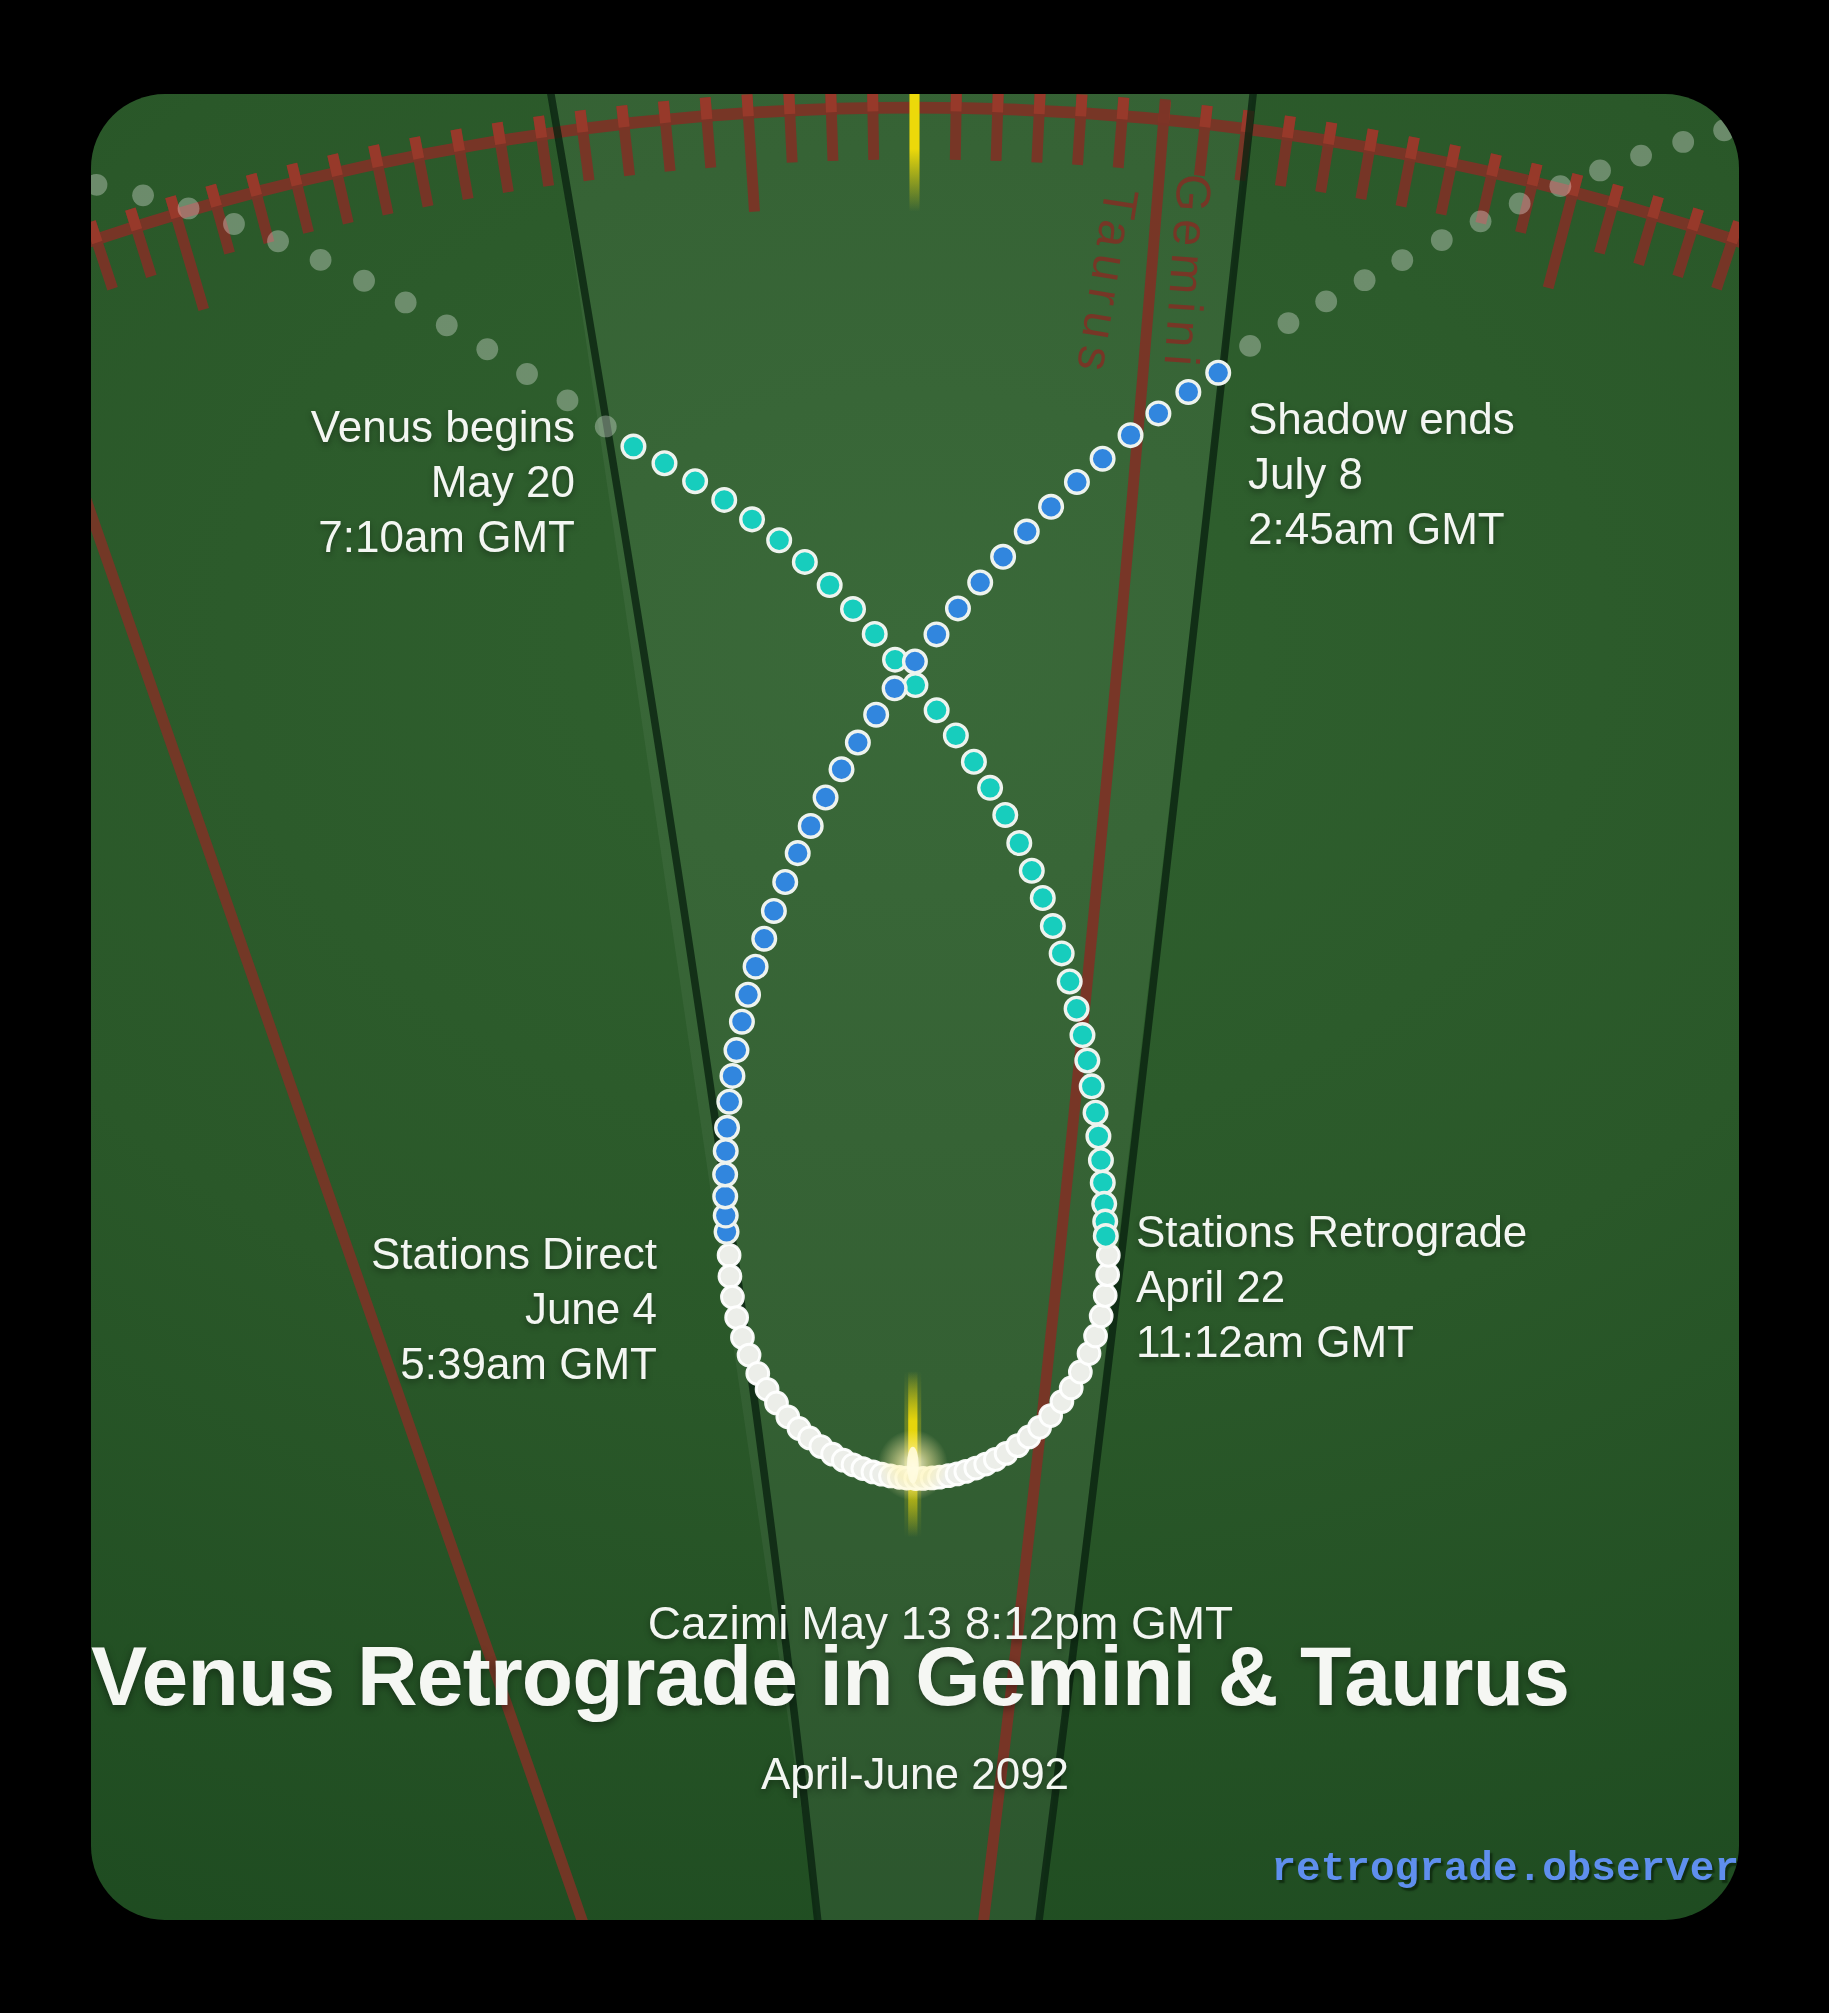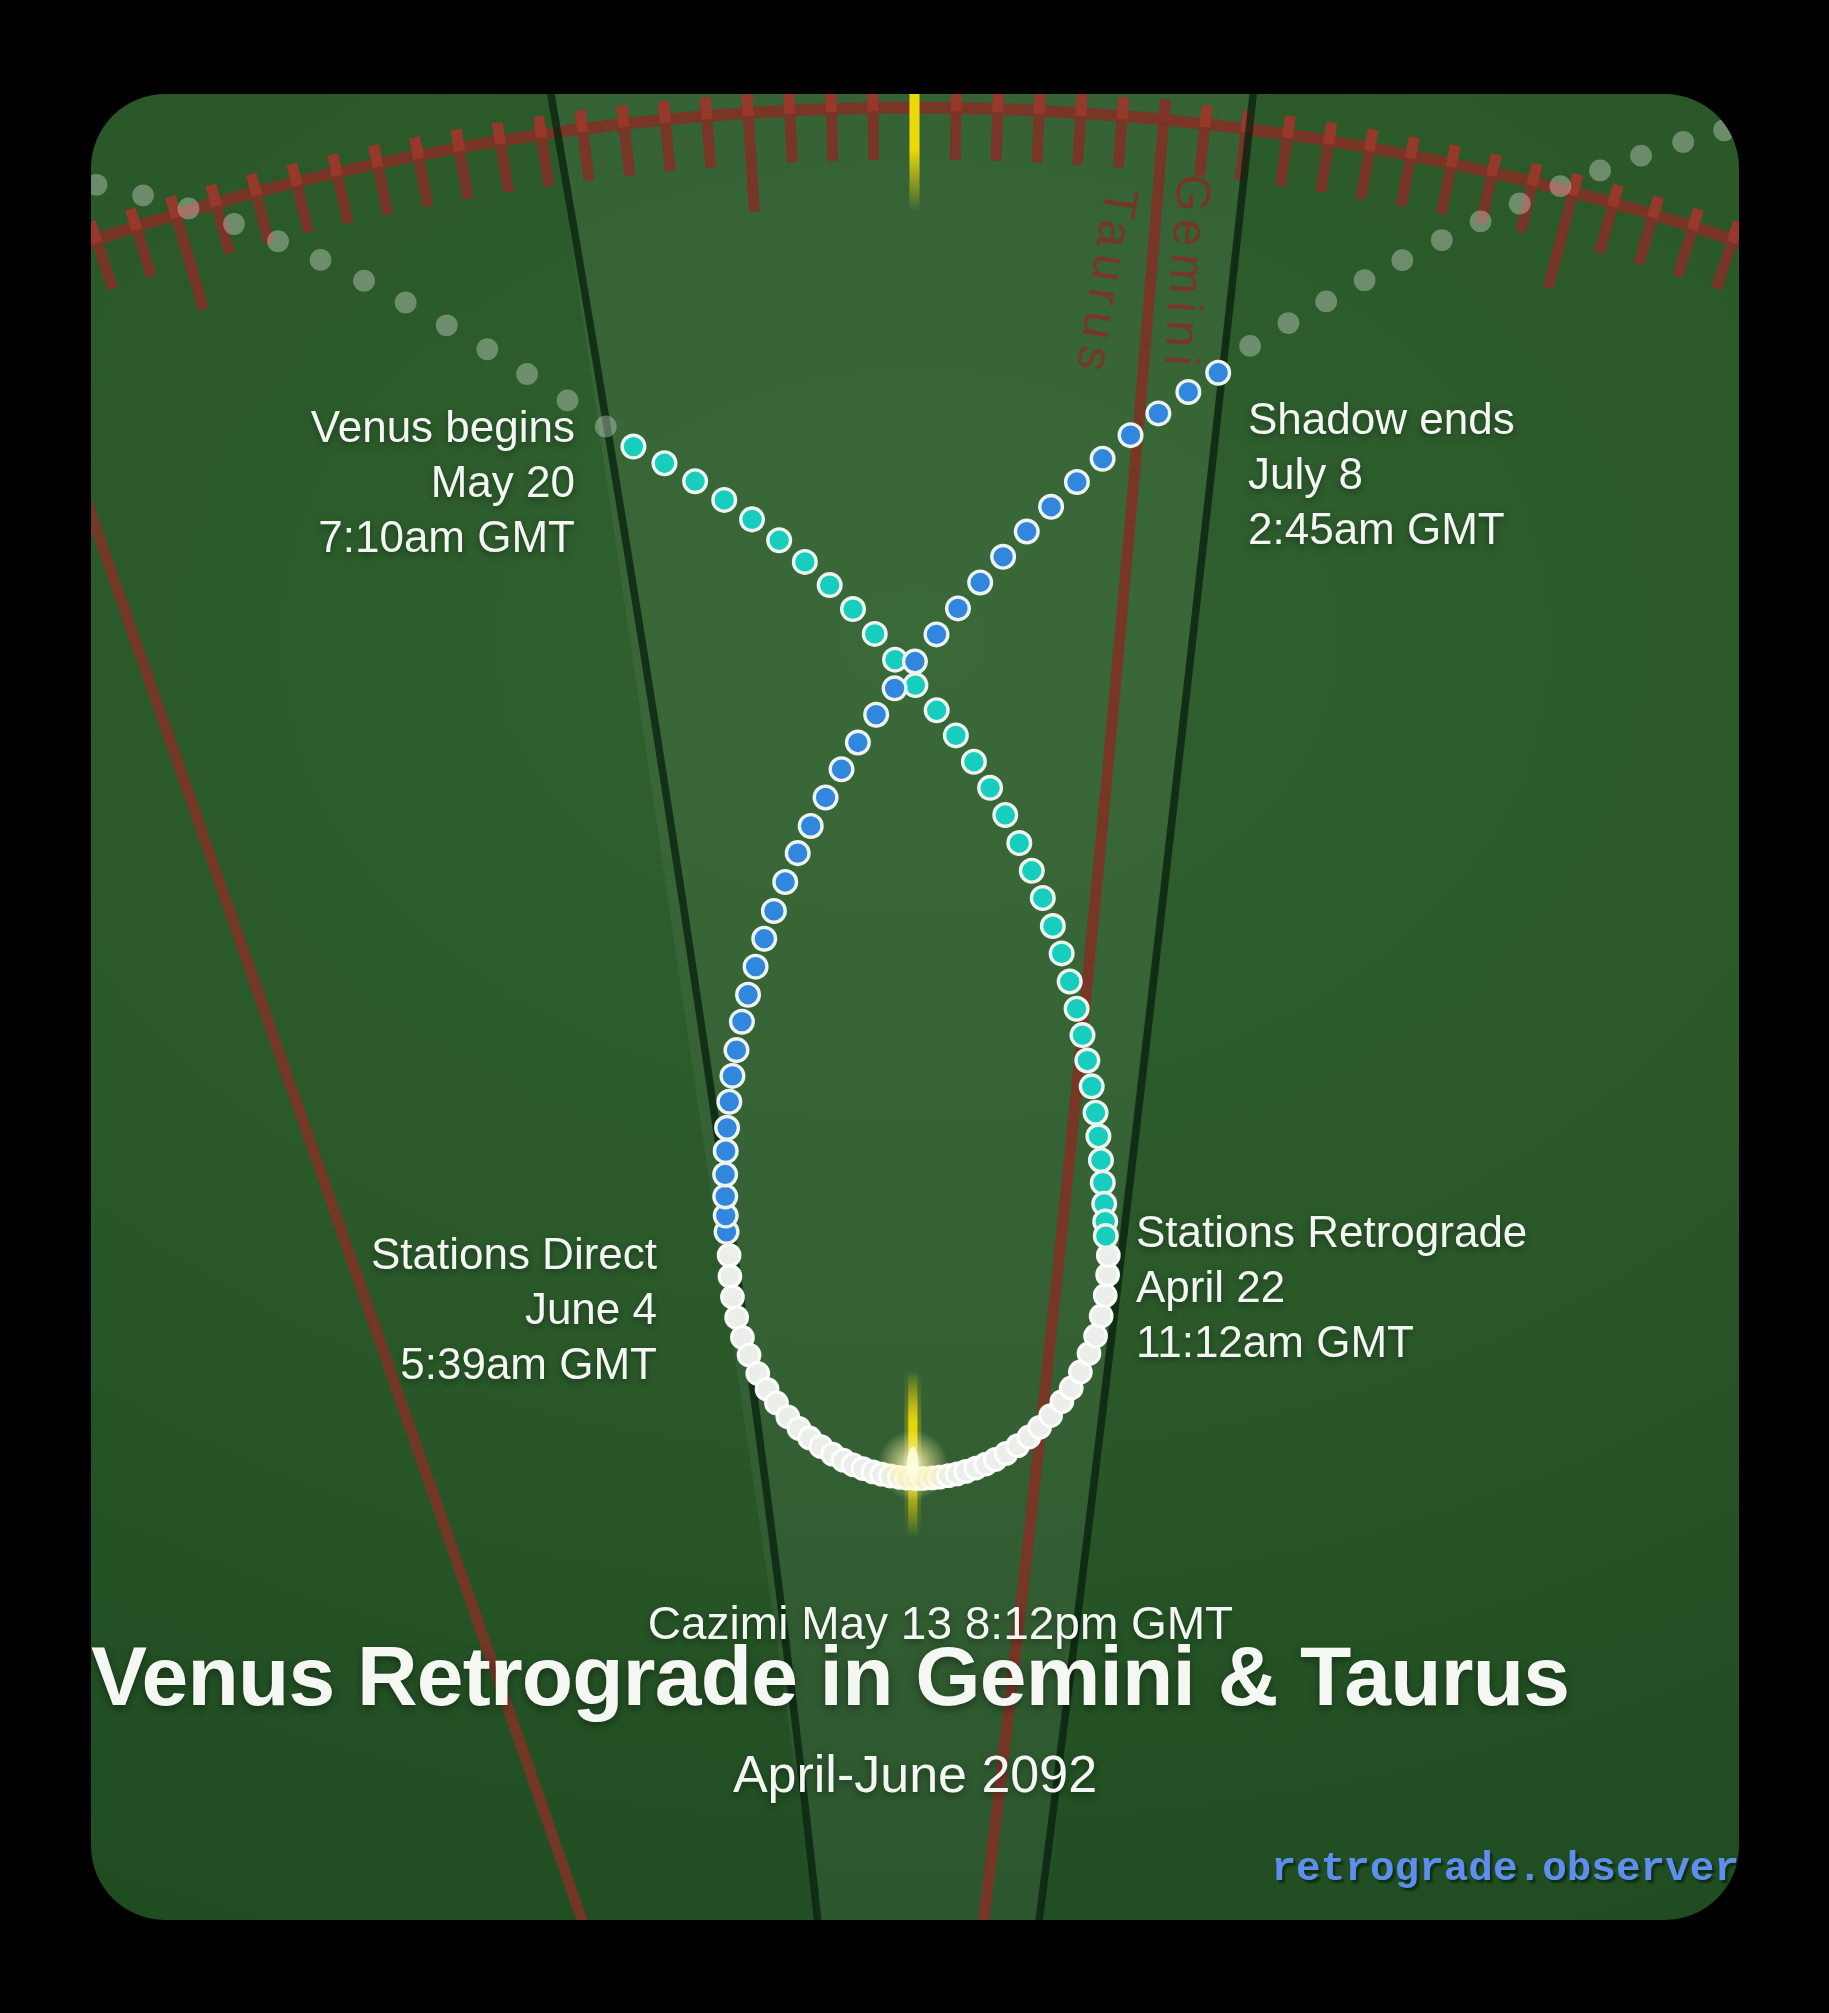--- a/index.html
+++ b/index.html
@@ -8,21 +8,21 @@
   .card{position:absolute;left:91px;top:94px;width:1648px;height:1826px;border-radius:74px;overflow:hidden;
         background:radial-gradient(130% 85% at 50% 30%, #30612f 0%, #2a5829 48%, #1c491f 100%);}
   .card svg{position:absolute;left:-91px;top:-94px;width:1829px;height:2014px;display:block;}
   .evt{position:absolute;color:#f3f6f2;font-size:44px;line-height:55px;white-space:nowrap;
        text-shadow:0 2.5px 6.7px rgba(0,0,0,0.35);}
   .evt.right{text-align:right;}
   .cazimi{position:absolute;left:8px;right:0;text-align:center;color:#f3f6f2;font-size:46px;line-height:52px;
           text-shadow:0 2.5px 6.7px rgba(0,0,0,0.35);padding-left:43px;}
   .title{position:absolute;left:0;right:0;text-align:left;color:#f5f7f3;font-size:84px;line-height:92px;
          font-weight:bold;letter-spacing:-0.8px;text-shadow:0 3.4px 8.4px rgba(0,0,0,0.4);}
-  .subtitle{position:absolute;left:0;right:0;text-align:center;color:#f3f6f2;font-size:52px;line-height:74px;
+  .subtitle{position:absolute;left:0;right:0;text-align:center;color:#f3f6f2;font-size:44px;line-height:74px;
             text-shadow:0 2.5px 7.6px rgba(0,0,0,0.38);}
   .watermark{position:absolute;left:0;right:0;text-align:right;color:#5f8fee;font-size:41px;line-height:47px;
              font-family:"Liberation Mono",monospace;font-weight:bold;text-shadow:2.5px 3.4px 1.7px rgba(0,15,0,0.5);}
 </style>
 </head>
 <body>
 
 <div class="stage">
   <div class="card">
 

